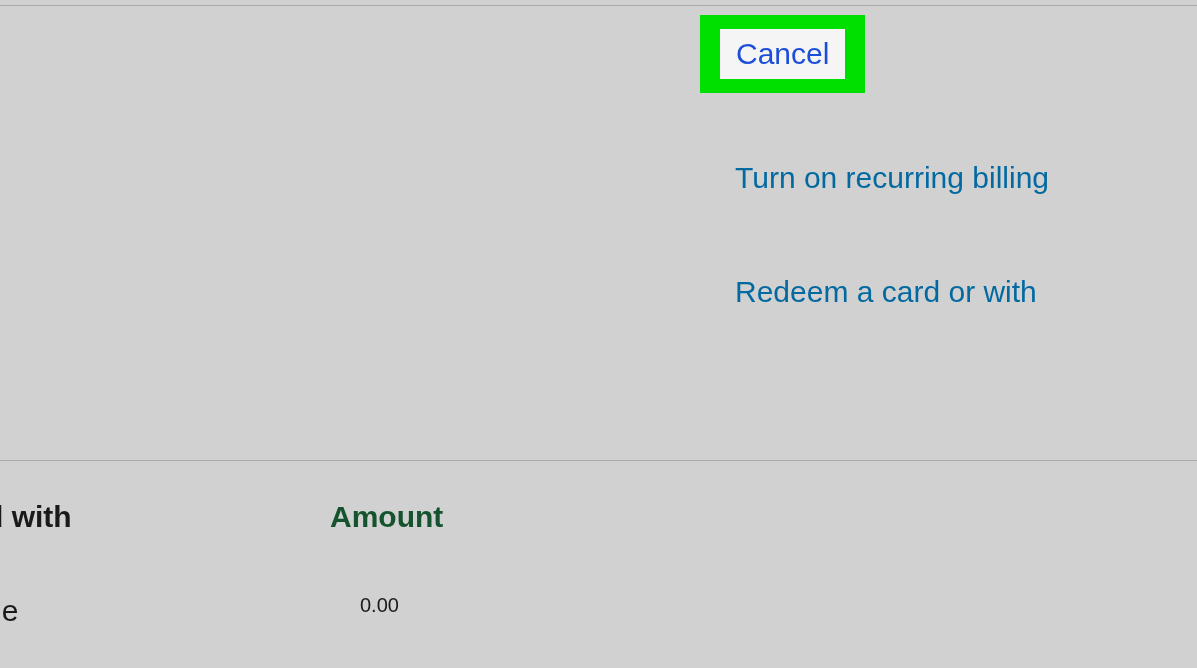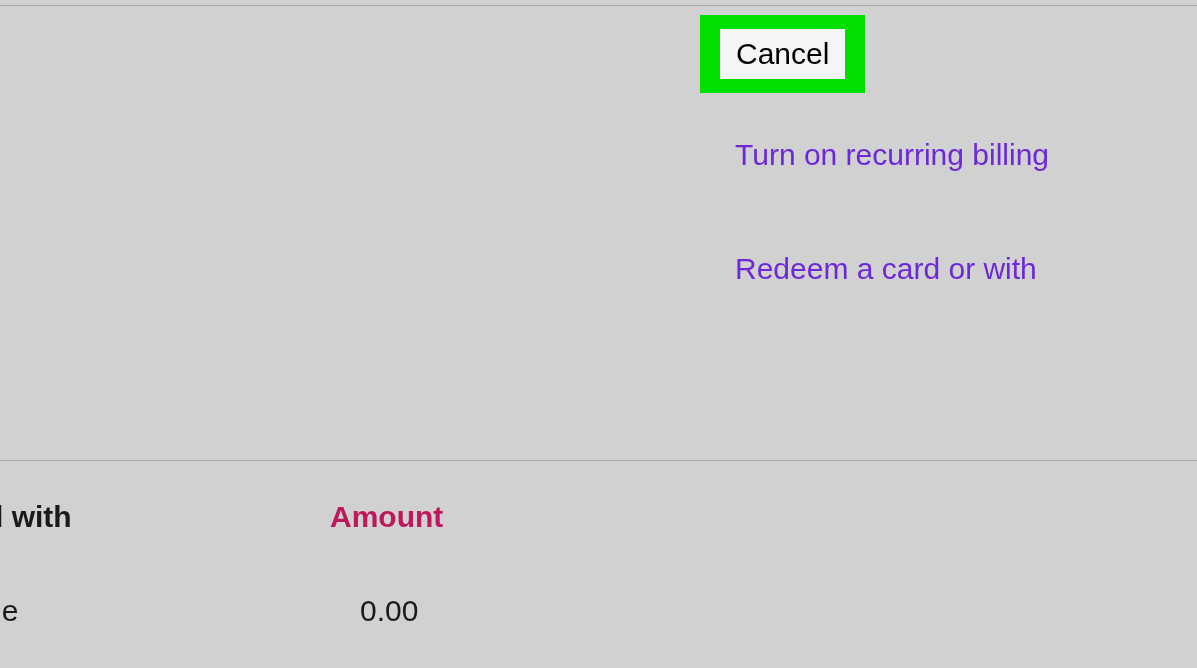--- a/index.html
+++ b/index.html
@@ -29,33 +29,34 @@
       left: 700px;
     }
     .highlight-box {
       background-color: #00e000;
       padding: 14px 20px;
       display: inline-block;
       margin-bottom: 45px;
     }
     .cancel-link {
       background-color: #f5f5f5;
-      color: #000000;
+      color: #1d4ed8;
       font-size: 30px;
       padding: 8px 16px;
       display: inline-block;
       cursor: pointer;
     }
     .link-item {
-      color: #6d28d9;
+      color: #0369a1;
       font-size: 30px;
       margin-left: 35px;
       margin-bottom: 80px;
       cursor: pointer;
       display: block;
+      margin-top: 23px;
     }
     .link-item:last-of-type {
       margin-bottom: 0;
     }
     .bottom-divider {
       width: 100%;
       height: 1px;
       background-color: #aaa;
       position: absolute;
       top: 460px;
@@ -74,34 +75,34 @@
     .column-header-1 {
       font-size: 30px;
       font-weight: 600;
       color: #1a1a1a;
       margin-left: -15px;
       width: 300px;
     }
     .column-header-2 {
       font-size: 30px;
       font-weight: 600;
-      color: #be185d;
+      color: #14532d;
       margin-left: 45px;
     }
     .data-row {
       display: flex;
     }
     .data-cell-1 {
       font-size: 30px;
       color: #1a1a1a;
       margin-left: -15px;
       width: 300px;
     }
     .data-cell-2 {
-      font-size: 30px;
+      font-size: 20px;
       color: #1a1a1a;
       margin-left: 75px;
     }
   </style>
 </head>
 <body>
 
 <div class="top-divider"></div>
 
 <div class="actions-area">

